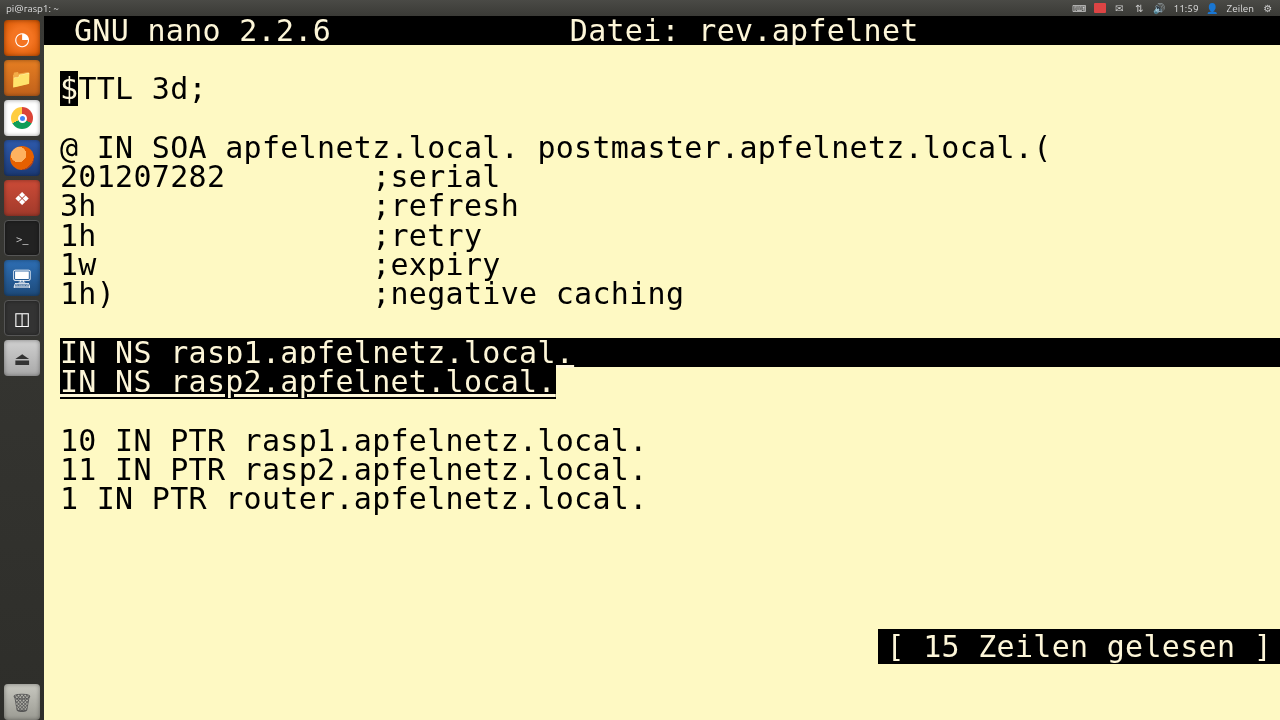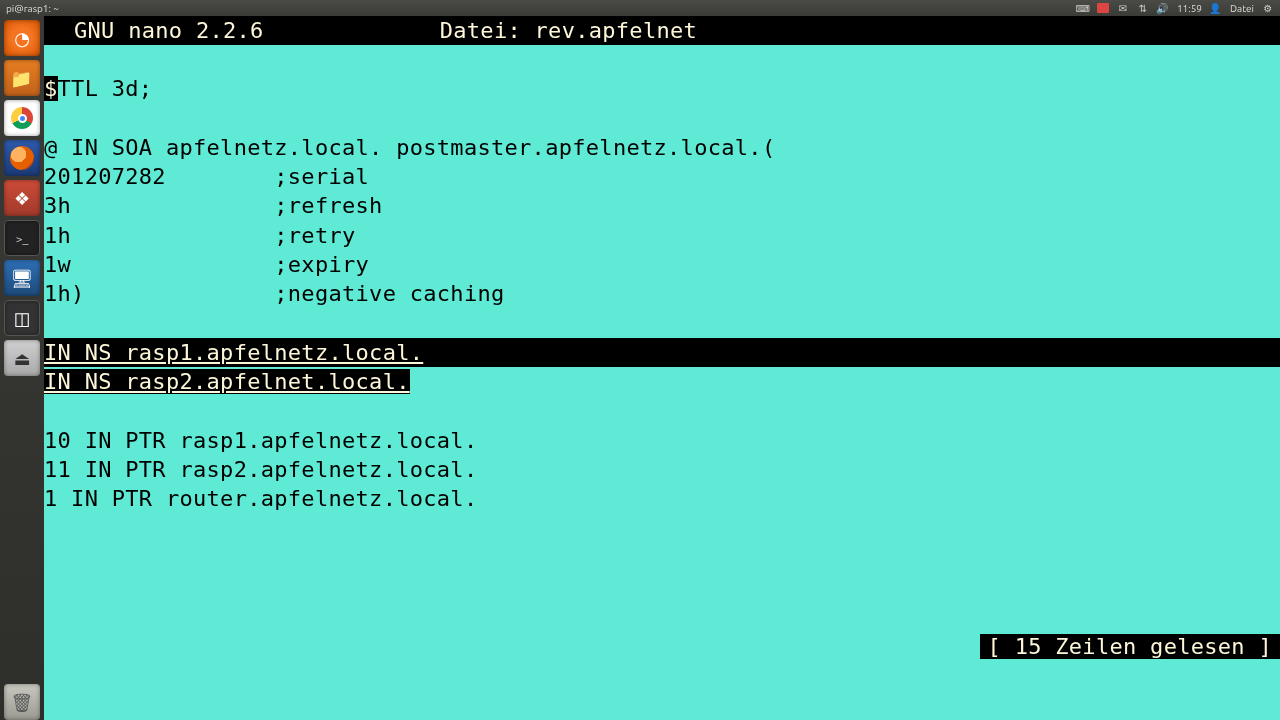--- a/index.html
+++ b/index.html
@@ -41,37 +41,37 @@
   .licon.term   { background: #222; border:1px solid #555; }
   .licon.remote { background: linear-gradient(#2e6fb5,#1d4a7a); }
   .licon.work   { background: #333; border:1px solid #555; }
   .licon.drive  { background: linear-gradient(#d0d0d0,#a8a8a8); }
   .launcher .spacer { flex:1; }
   .licon.trash  { background: linear-gradient(#c8c8c0,#9a9a92); }
 
   
   .terminal {
     position:absolute; left:44px; top:16px; right:0; bottom:0;
-    background:#5eead4;
+    background:#fef9c3;
     font-family: "DejaVu Sans Mono","Ubuntu Mono",monospace;
-    font-size: 22px;
+    font-size: 30px;
     line-height: 29.3px;
     color:#000;
     letter-spacing: 0.3px;
   }
   .nano-header {
     background:#000; color:#fdf6d8;
     height:29px;
     display:flex; align-items:center;
     white-space:pre;
     padding-left:30px;
   }
   .nano-body {
     white-space: pre;
-    padding-left: 0px;
+    padding-left: 16px;
   }
   .nano-body .line { height:29.3px; }
   .cursor-cell { background:#000; color:#fdf6d8; }
   .sel { background:#000; color:#fdf6d8;text-decoration:underline; }
   .nano-status {
     position:absolute; left:0; right:0; bottom:58.6px;
     height:29.3px; text-align:right;
   }
   .nano-status .badge { background:#000; color:#fdf6d8; padding:0 8px; }
   .nano-help {
@@ -96,21 +96,21 @@
   <div class="tray">
     <span class="tray-icon">⌨</span>
     <span class="tray-icon">
         <span class="tray-red"></span>
       </span>
     <span class="tray-icon">✉</span>
     <span class="tray-icon">⇅</span>
     <span class="tray-icon">🔊</span>
     <span class="tray-text">11:59</span>
     <span class="tray-icon">👤</span>
-    <span class="tray-text">Datei</span>
+    <span class="tray-text">Zeilen</span>
     <span class="tray-icon">⚙</span>
   </div>
 </div>
 
 <div class="launcher">
   <div class="licon ubuntu">
       <span>◔</span>
     </div>
   <div class="licon files">
       <span>📁</span>

